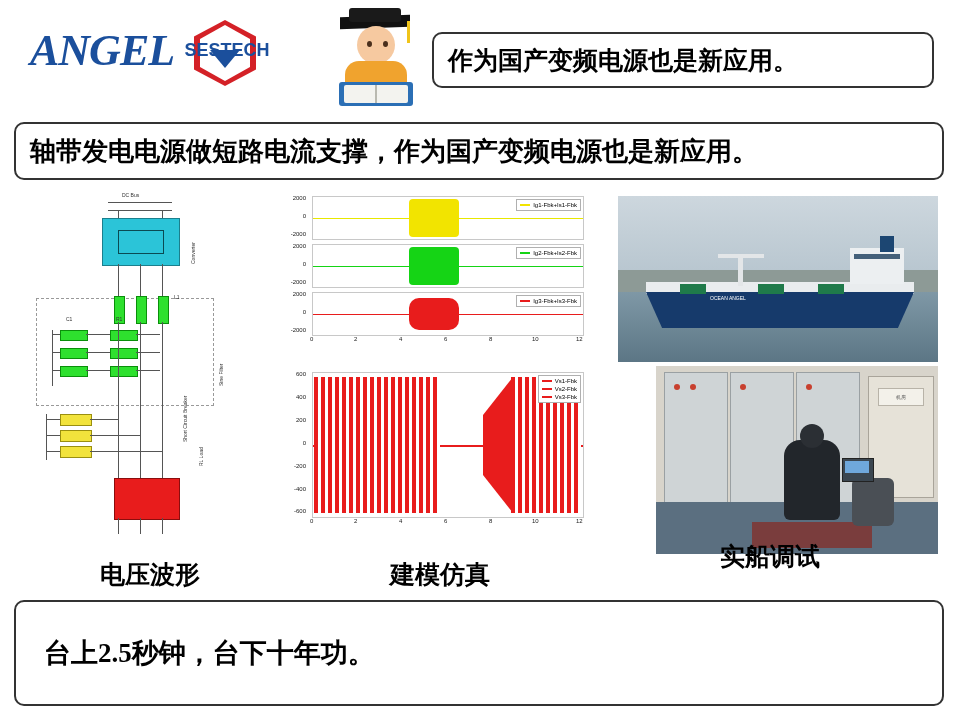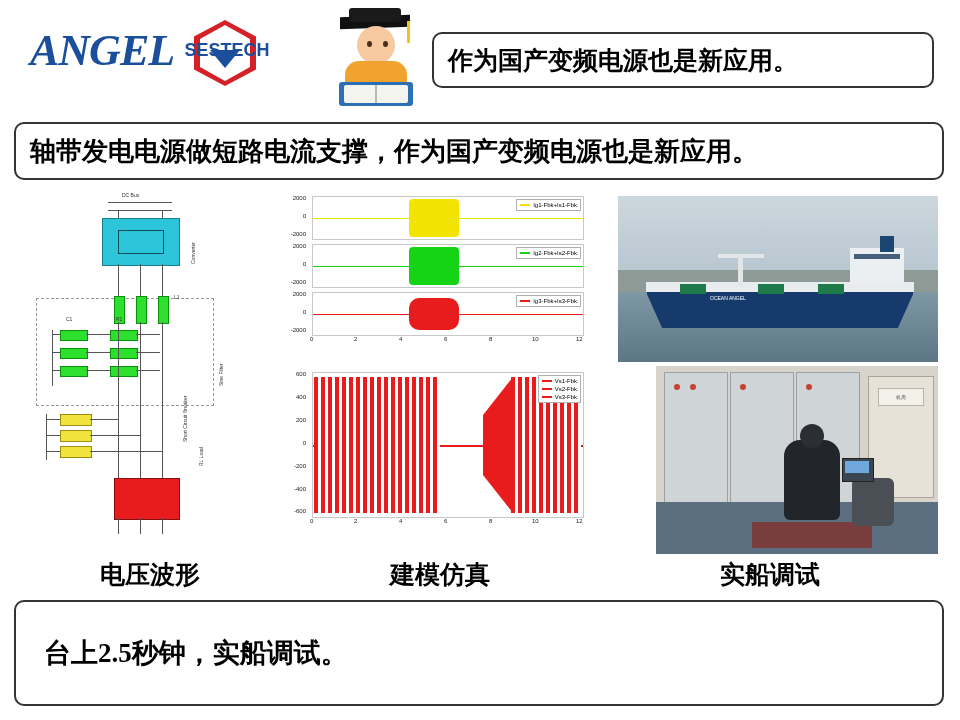--- a/index.html
+++ b/index.html
@@ -209,21 +209,21 @@
   .caption {
     position: absolute;
     font-family: "Liberation Serif", serif;
     font-weight: bold;
     font-size: 25px;
     color: #000000;
     text-align: center;
   }
   #cap-model { left: 40px; top: 558px; width: 220px; }
   #cap-test  { left: 330px; top: 558px; width: 220px; }
-  #cap-ship  { left: 660px; top: 558px; width: 220px; }
+  #cap-ship  { left: 660px; top: 540px; width: 220px; }
 
   
   .schematic {
     position: absolute;
     left: 22px;
     top: 190px;
     width: 248px;
     height: 350px;
     background: #ffffff;
   }
@@ -478,21 +478,21 @@
 
 <div class="callout" id="callout-top">
   <span class="txt">作为国产变频电源也是新应用。</span>
 </div>
 
 <div class="callout" id="callout-second">
   <span class="txt">轴带发电电源做短路电流支撑，作为国产变频电源也是新应用。</span>
 </div>
 
 <div class="callout" id="callout-bottom">
-  <span class="txt">台上2.5秒钟，实船调试。</span>
+  <span class="txt">台上2.5秒钟，台下十年功。</span>
 </div>
 
 <div class="schematic">
 
   <div class="sch-line" style="left:86px; top:12px; width:64px; height:1px;"></div>
   <div class="sch-line" style="left:86px; top:20px; width:64px; height:1px;"></div>
   <div class="sch-lbl" style="left:100px; top:2px;">DC Bus</div>
   <div class="sch-line" style="left:96px; top:20px; width:1px; height:8px;"></div>
   <div class="sch-line" style="left:140px; top:20px; width:1px; height:8px;"></div>
 

